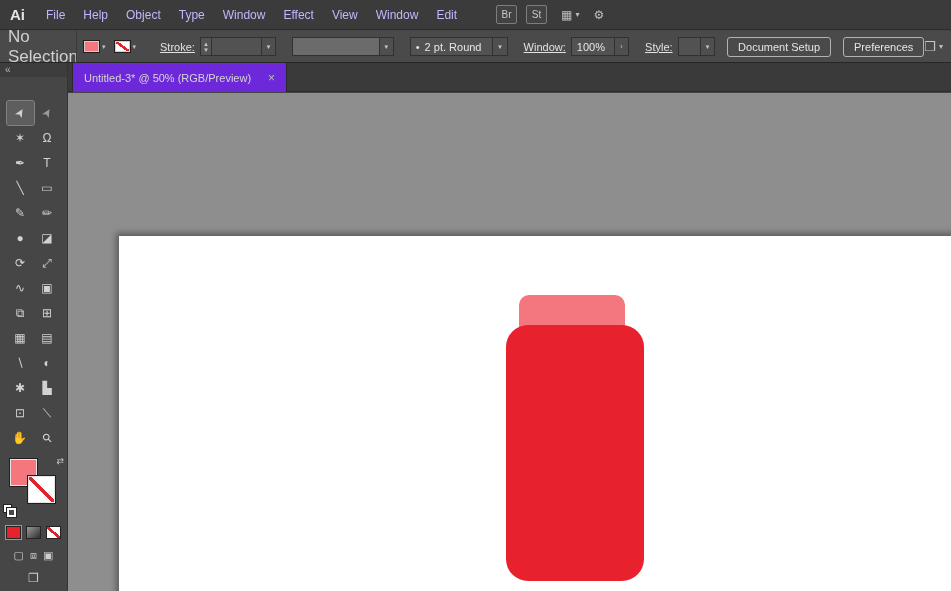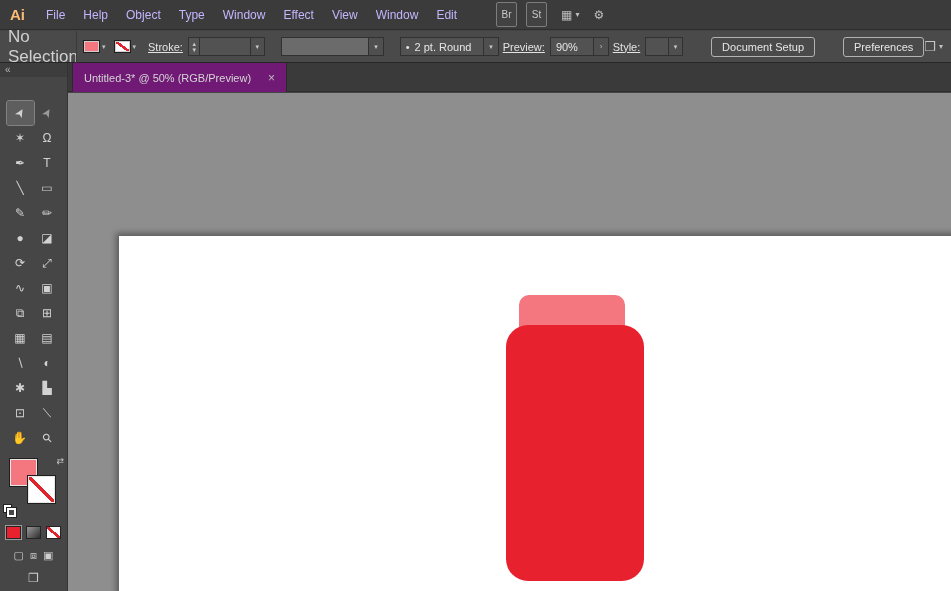--- a/index.html
+++ b/index.html
@@ -9,24 +9,24 @@
     background:#454545; font-family:"Liberation Sans", sans-serif;
     -webkit-font-smoothing:antialiased; user-select:none;
   }
 
   
   .menubar {
     position:absolute; top:0; left:0; right:0; height:30px;
     background:#3b3b3b; border-bottom:1px solid #2d2d2d;
     display:flex; align-items:center;
   }
-  .ai-logo { color:#fdba74; font-weight:bold; font-size:15px; margin:0 12px 0 10px; }
+  .ai-logo { color:#e5e5e5; font-weight:bold; font-size:15px; margin:0 12px 0 10px; }
   .menu-item { color:#c4b5fd; font-size:12px; padding:12px 9px; line-height:30px; cursor:default;text-align:center; }
   .appbar-btn {
-    width:21px; height:25px; border:1px solid #7d7d7d; border-radius:2px;
+    width:21px; height:19px; border:1px solid #7d7d7d; border-radius:2px;
     color:#c9c9c9; font-size:10px; display:flex; align-items:center; justify-content:center;
     margin-left:9px; background:#424242;
   }
   .appbar-btn.first { margin-left:30px; }
   .appbar-ico { margin-left:14px; color:#bdbdbd; font-size:12px; display:flex; align-items:center; gap:3px; }
   .chev { font-size:8px; color:#bdbdbd; }
 
   
   .controlbar {
     position:absolute; top:31px; left:0; right:0; height:32px;
@@ -34,39 +34,39 @@
     display:flex; align-items:center; padding-left:8px;
   }
   .cb-status { color:#d0d0d0; font-size:17px; width:62px; }
   .vsep { width:1px; height:32px; background:#3a3a3a; margin:0 6px; flex:none; }
   .swatch { width:17px; height:13px; border:1px solid #1f1f1f; box-shadow:inset 0 0 0 1px #cfcfcf; flex:none; }
   .swatch-fill { background:#f4767e; }
   .swatch-stroke {
     background:linear-gradient(to top right,#ffffff 43%,#e0242e 43%,#e0242e 57%,#ffffff 57%);
   }
   .mini-chev { font-size:7px; color:#c0c0c0; margin:0 8px 0 2px; }
-  .cb-label { color:#e3e3e3; font-size:11px; text-decoration:underline; margin-left:4px; margin-right:5px; }
+  .cb-label { color:#e3e3e3; font-size:11px; text-decoration:underline; margin-left:16px; margin-right:5px; }
   .stepper {
     width:13px; height:19px; background:#545454; border:1px solid #313131;
     display:flex; flex-direction:column; align-items:center; justify-content:center; line-height:6px;
   }
   .stepper span { font-size:6px; color:#c8c8c8; }
   .combo {
     height:19px; background:#525252; border:1px solid #313131; border-left:none;
     color:#e6e6e6; font-size:11px; display:flex; align-items:center; padding:0 5px;
   }
   .combo.solo { border-left:1px solid #313131; }
   .combo-arrow {
     width:15px; height:19px; background:#4f4f4f; border:1px solid #313131; border-left:none;
     display:flex; align-items:center; justify-content:center; font-size:7px; color:#c8c8c8;
   }
   .combo.disabled { background:#6b6b6b; color:#9a9a9a; width:92px; margin-left:16px; border-left:1px solid #313131; }
   .cb-btn {
     height:20px; border:1px solid #b2b2b2; border-radius:3px; background:transparent;
-    color:#e6e6e6; font-size:11px; padding:0 10px; margin-left:28px;
+    color:#e6e6e6; font-size:11px; padding:0 10px; margin-left:12px;
     display:flex; align-items:center; flex:none;
   }
   .cb-right { margin-left:auto; margin-right:8px; display:flex; align-items:center; gap:3px; color:#c5c5c5; font-size:13px; }
 
   
   .toolbar {
     position:absolute; top:63px; left:0; width:68px; bottom:0;
     background:#464646; border-right:1px solid #333;
   }
   .collapse-strip { height:14px; background:#3d3d3d; color:#b5b5b5; font-size:10px; line-height:13px; padding-left:5px; }
@@ -103,21 +103,21 @@
 
   .drawmodes { display:flex; gap:6px; justify-content:center; margin-top:10px; color:#cfcfcf; font-size:11px; }
   .screenmode { text-align:center; margin-top:9px; color:#cfcfcf; font-size:12px; }
 
   
   .tabbar {
     position:absolute; top:63px; left:68px; right:0; height:29px;
     background:#3a3a3a; border-bottom:1px solid #2c2c2c;
   }
   .tab {
-    position:absolute; left:4px; top:0; height:29px; background:#701a75;
+    position:absolute; left:4px; top:0; height:29px; background:#6d28d9;
     display:flex; align-items:center; padding:0 11px; color:#d5d5d5; font-size:11px;
     border-right:1px solid #2a2a2a; border-left:1px solid #2a2a2a;
   }
   .tab-close { margin-left:17px; color:#bdbdbd; font-size:12px; }
 
   
   .canvas {
     position:absolute; top:93px; left:68px; right:0; bottom:0;
     background:#8e8e8e; overflow:hidden;
   }
@@ -175,22 +175,22 @@
     </span>
     <span class="combo" style="width:52px;"></span>
     <span class="combo-arrow">▾</span>
     <span class="combo disabled"></span>
     <span class="combo-arrow">▾</span>
     <span class="combo solo" style="width:88px; margin-left:16px; gap:5px;">
       <span>•</span>
       <span>2 pt. Round</span>
     </span>
     <span class="combo-arrow">▾</span>
-    <span class="cb-label">Preview:</span>
-    <span class="combo solo" style="width:46px;">90%</span>
+    <span class="cb-label">Window:</span>
+    <span class="combo solo" style="width:46px;">100%</span>
     <span class="combo-arrow">›</span>
     <span class="cb-label">Style:</span>
     <span class="combo solo" style="width:24px;"></span>
     <span class="combo-arrow">▾</span>
     <span class="cb-btn">Document Setup</span>
     <span class="cb-btn">Preferences</span>
     <span class="cb-right">
       <span>❒</span>
       <span class="chev">▾</span>
     </span>

